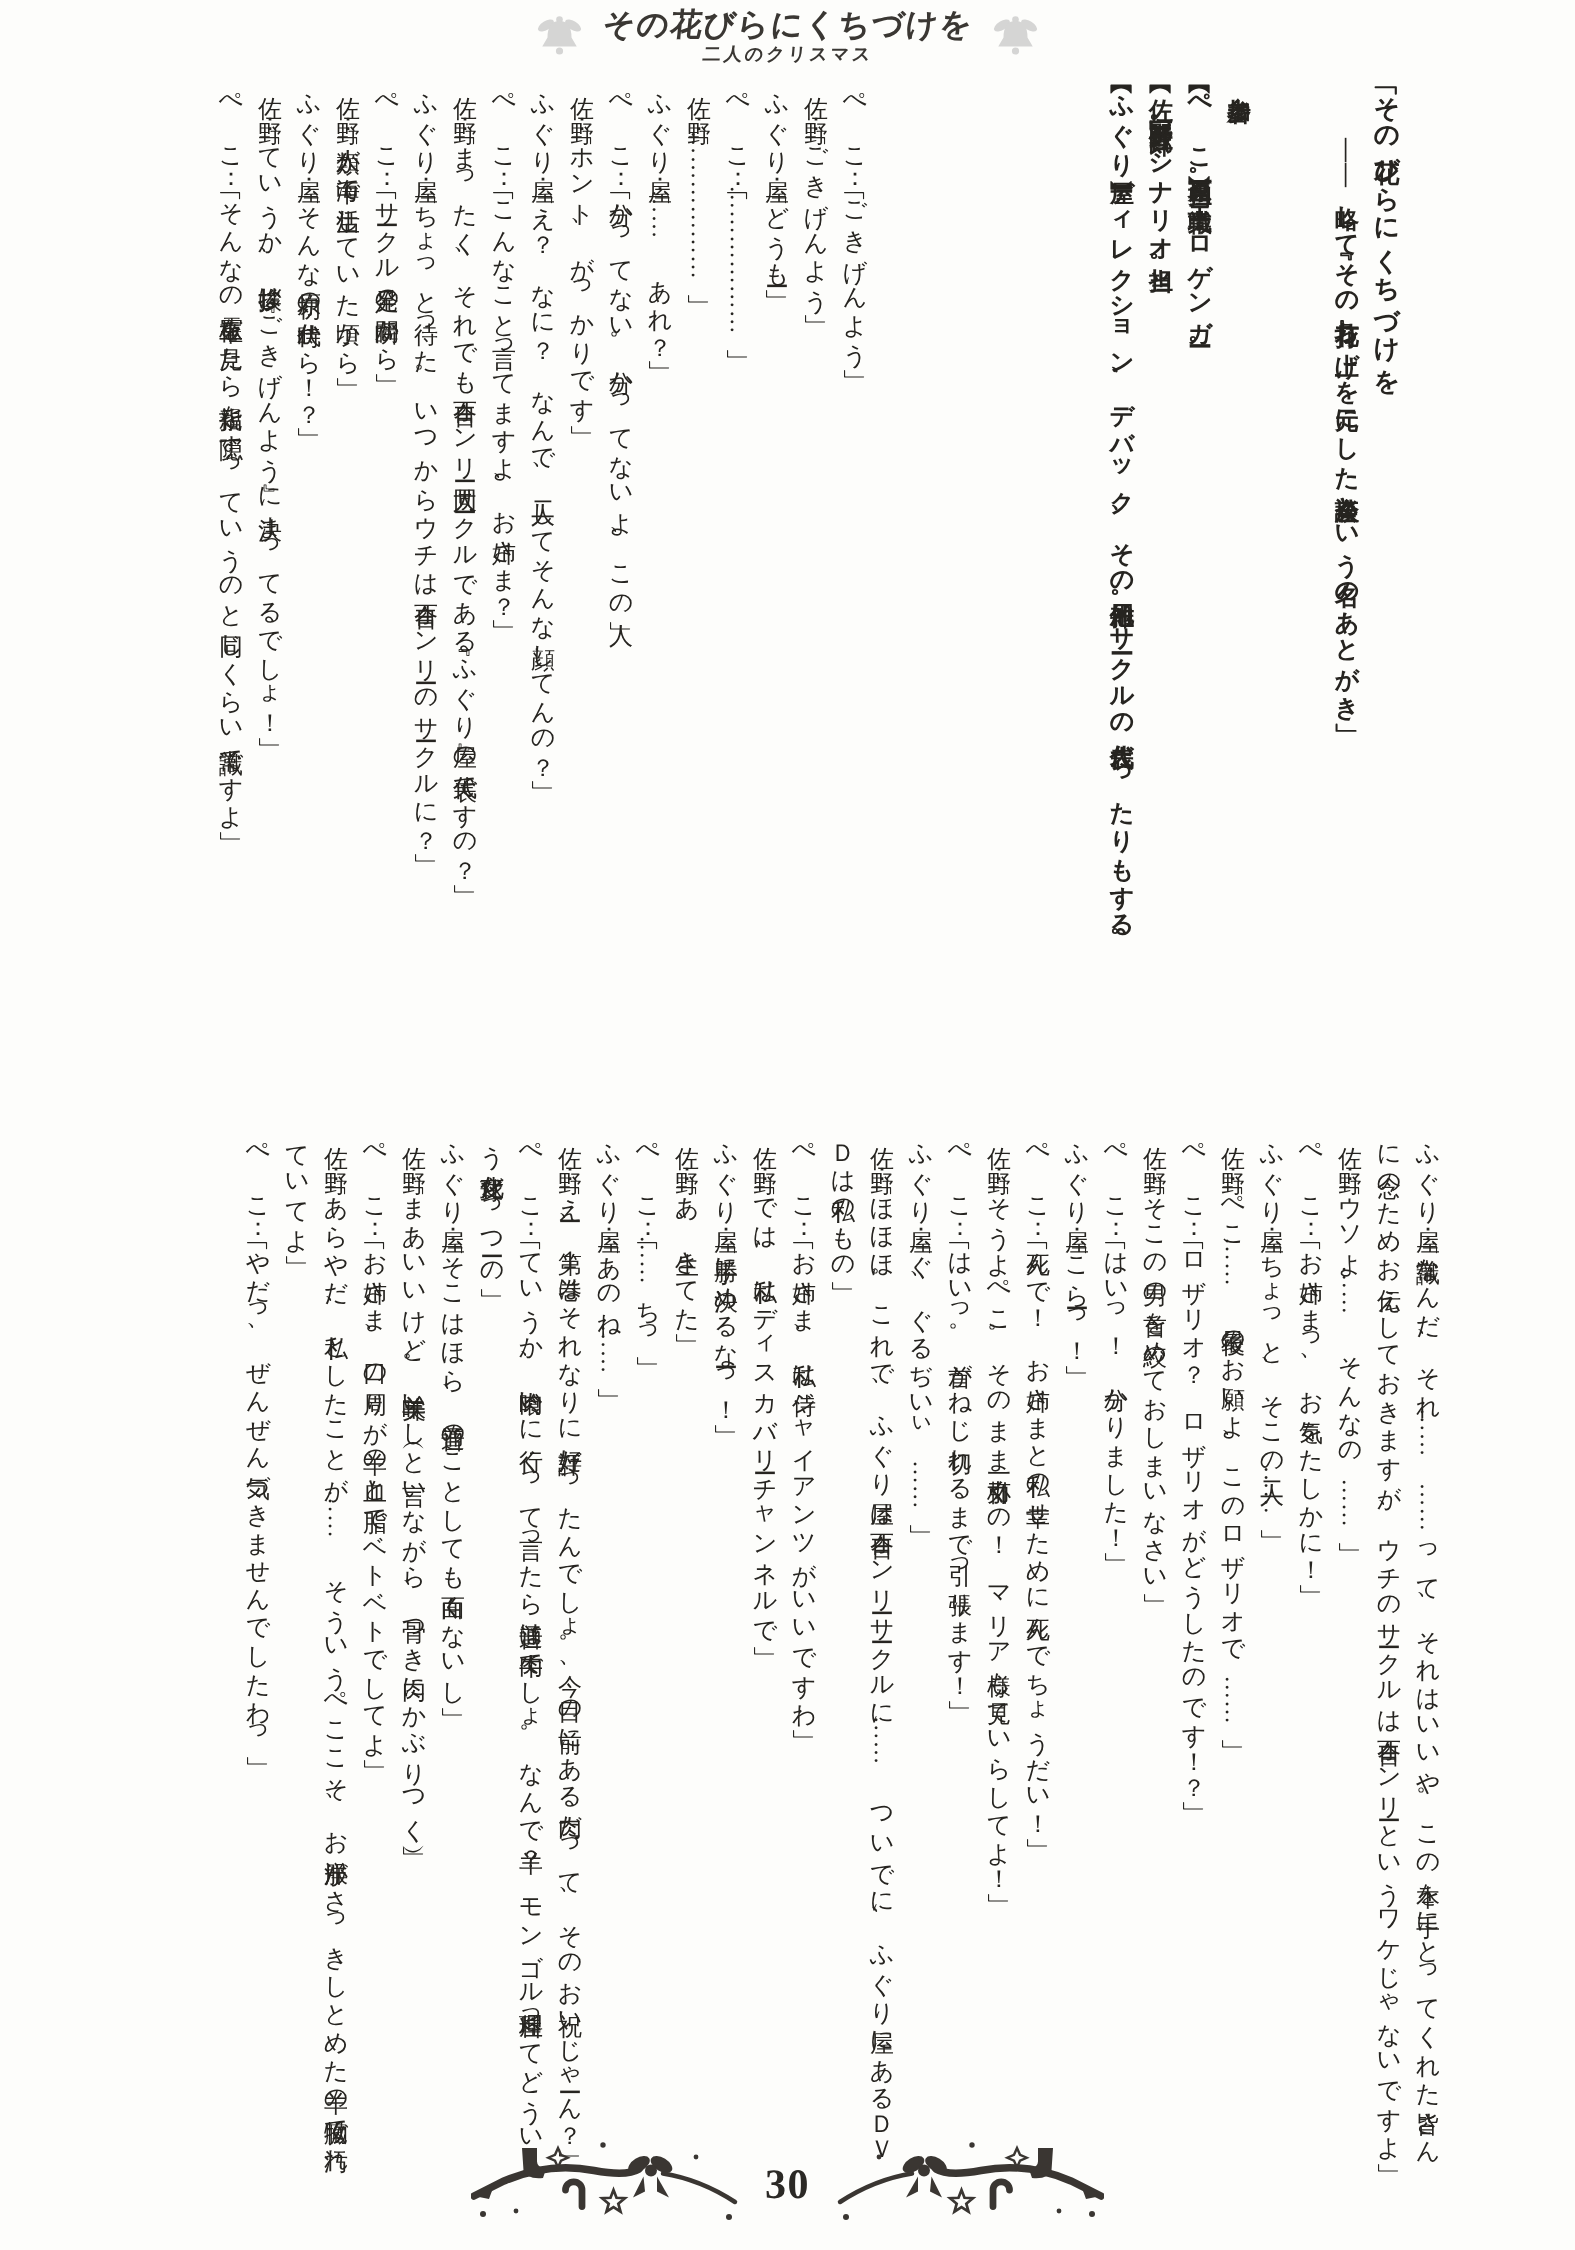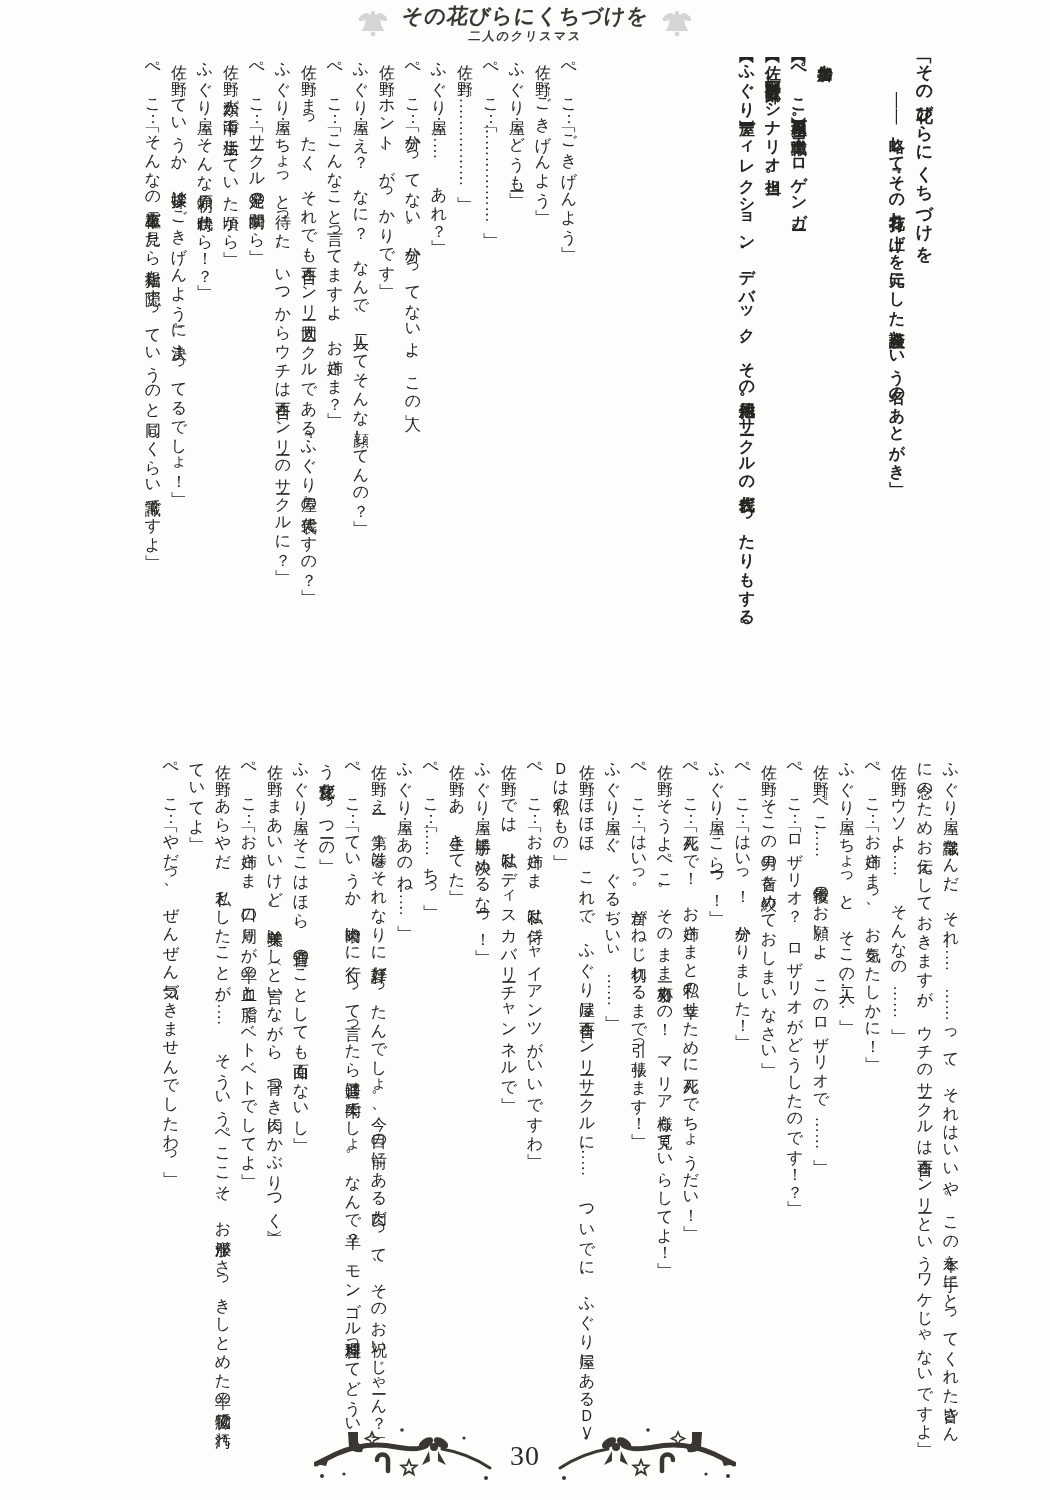--- a/index.html
+++ b/index.html
@@ -43,21 +43,21 @@
   .participants{top:52px;right:212px;}
   .participants p{font-weight:bold;}
   .dialogue-top{top:52px;right:468px;}
   .dialogue-bottom{top:752px;right:86px;}
   
   .footer{
     position:absolute;top:1424px;left:0;right:0;
     display:flex;justify-content:center;align-items:center;gap:16px;
   }
   .page-number{
-    font-size:28px;font-weight:normal;color:#2b2925;letter-spacing:1px;
+    font-size:28px;font-weight:bold;color:#2b2925;letter-spacing:1px;
     font-family:"Liberation Serif","DejaVu Serif",serif;
   }
   .garland{color:#3a3632;}
   .garland.flip{transform:scaleX(-1);}
 </style>
 </head>
 <body>
 
 <div class="page">
 

